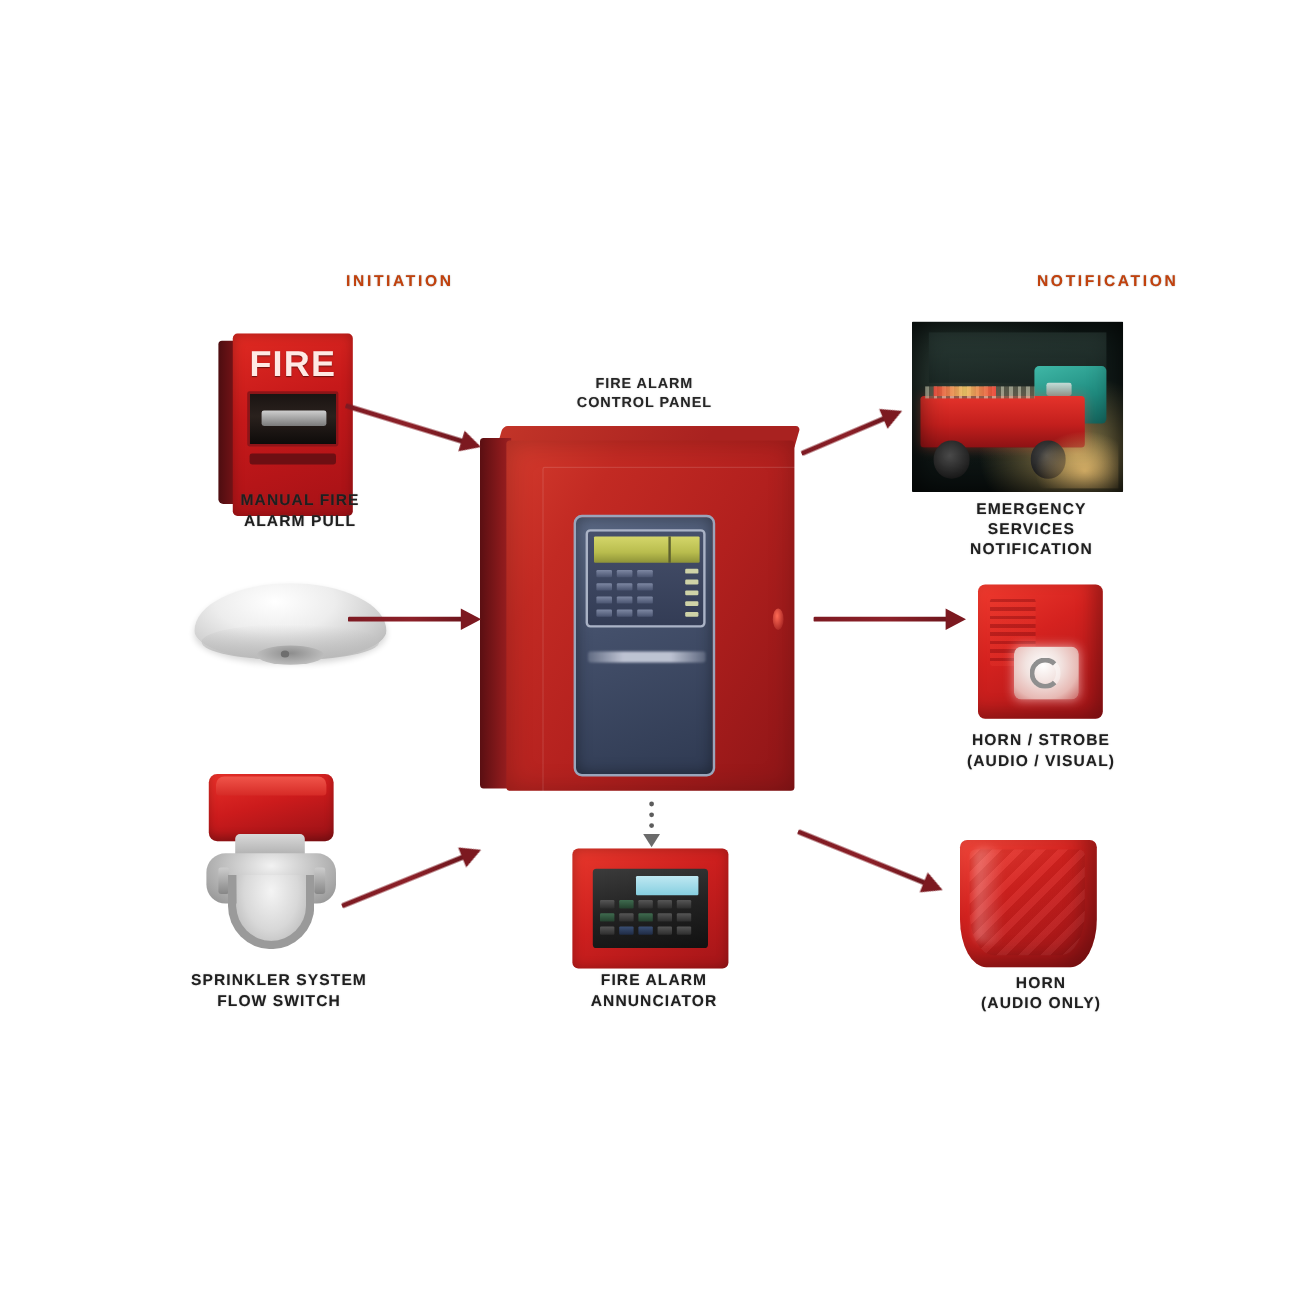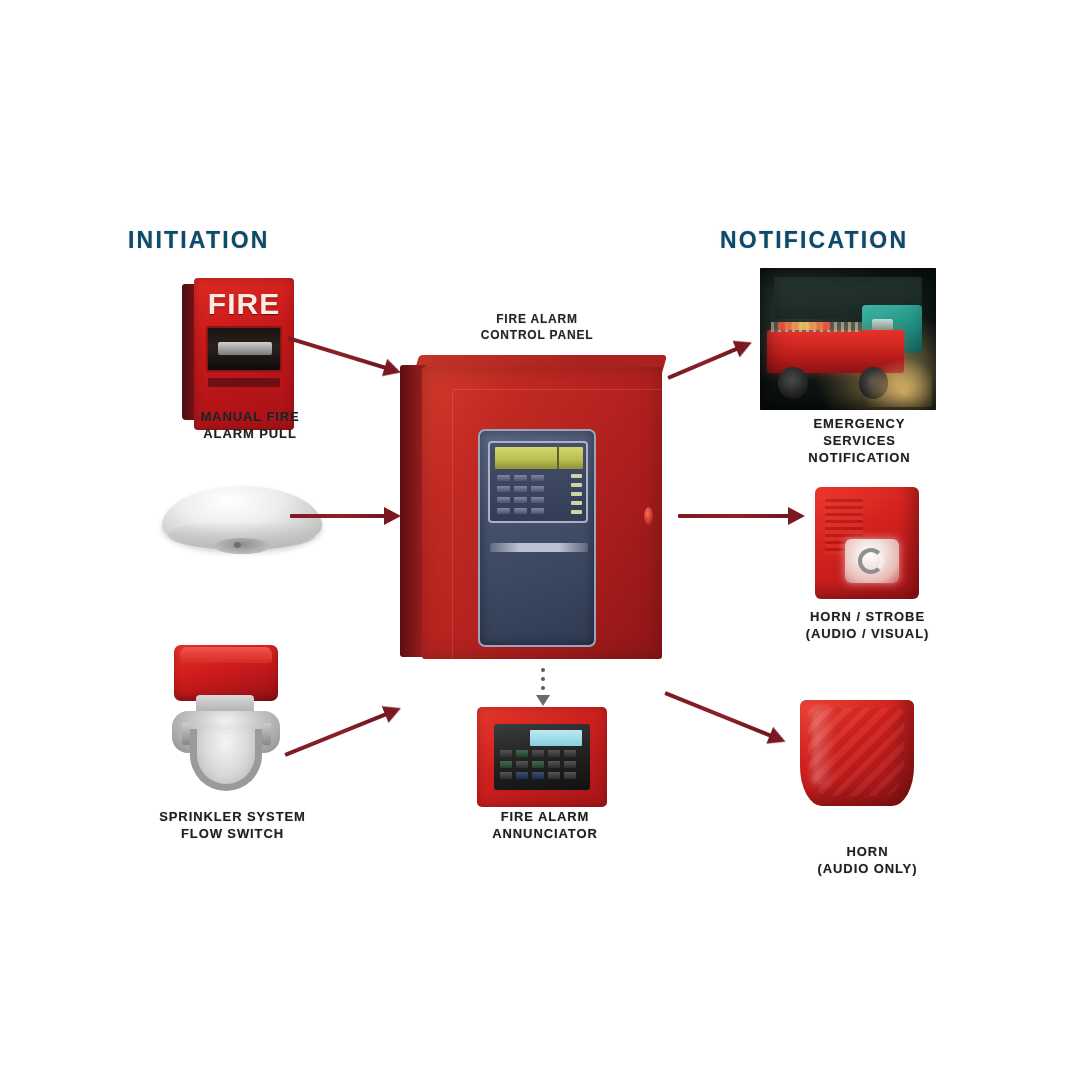--- a/index.html
+++ b/index.html
@@ -12,24 +12,24 @@
   }
   #diagram {
     position: relative;
     width: 1080px; height: 1080px;
     background: #ffffff;
   }
   
   .hdr {
     position: absolute;
     font-weight: bold;
-    font-size: 23px;
+    font-size: 13px;
     letter-spacing: 2.2px;
-    color: #0c4a6e;
-    text-align: left;
+    color: #c2410c;
+    text-align: right;
     line-height: 1.35;
     white-space: pre-line;
     filter: blur(0.45px);
     text-shadow: 0 0 1.2px rgba(80,80,80,0.55);
   }
   .caption {
     position: absolute;
     font-weight: bold;
     font-size: 13px;
     letter-spacing: 0.9px;
@@ -557,21 +557,21 @@
     </div>
   </div>
   <div class="caption" style="left:765px; top:608px; width:205px;">HORN / STROBE
 (AUDIO / VISUAL)</div>
 
   <div class="node ho-wrap" style="left:800px; top:700px;">
     <div class="ho-body"></div>
     <div class="ho-ridge"></div>
     <div class="ho-shine"></div>
   </div>
-  <div class="caption" style="left:785px; top:810px; width:165px;margin-top:33px;">HORN
+  <div class="caption" style="left:785px; top:810px; width:165px;">HORN
 (AUDIO ONLY)</div>
 
   <div class="arrow" style="left:288px; top:338px; width:120px; transform:rotate(17deg);">
     <div class="shaft" style="width:103px;"></div>
     <div class="head" style="left:101px;"></div>
   </div>
 
   <div class="arrow" style="left:290px; top:516px; width:115px;">
     <div class="shaft" style="width:96px;"></div>
     <div class="head" style="left:94px;"></div>

